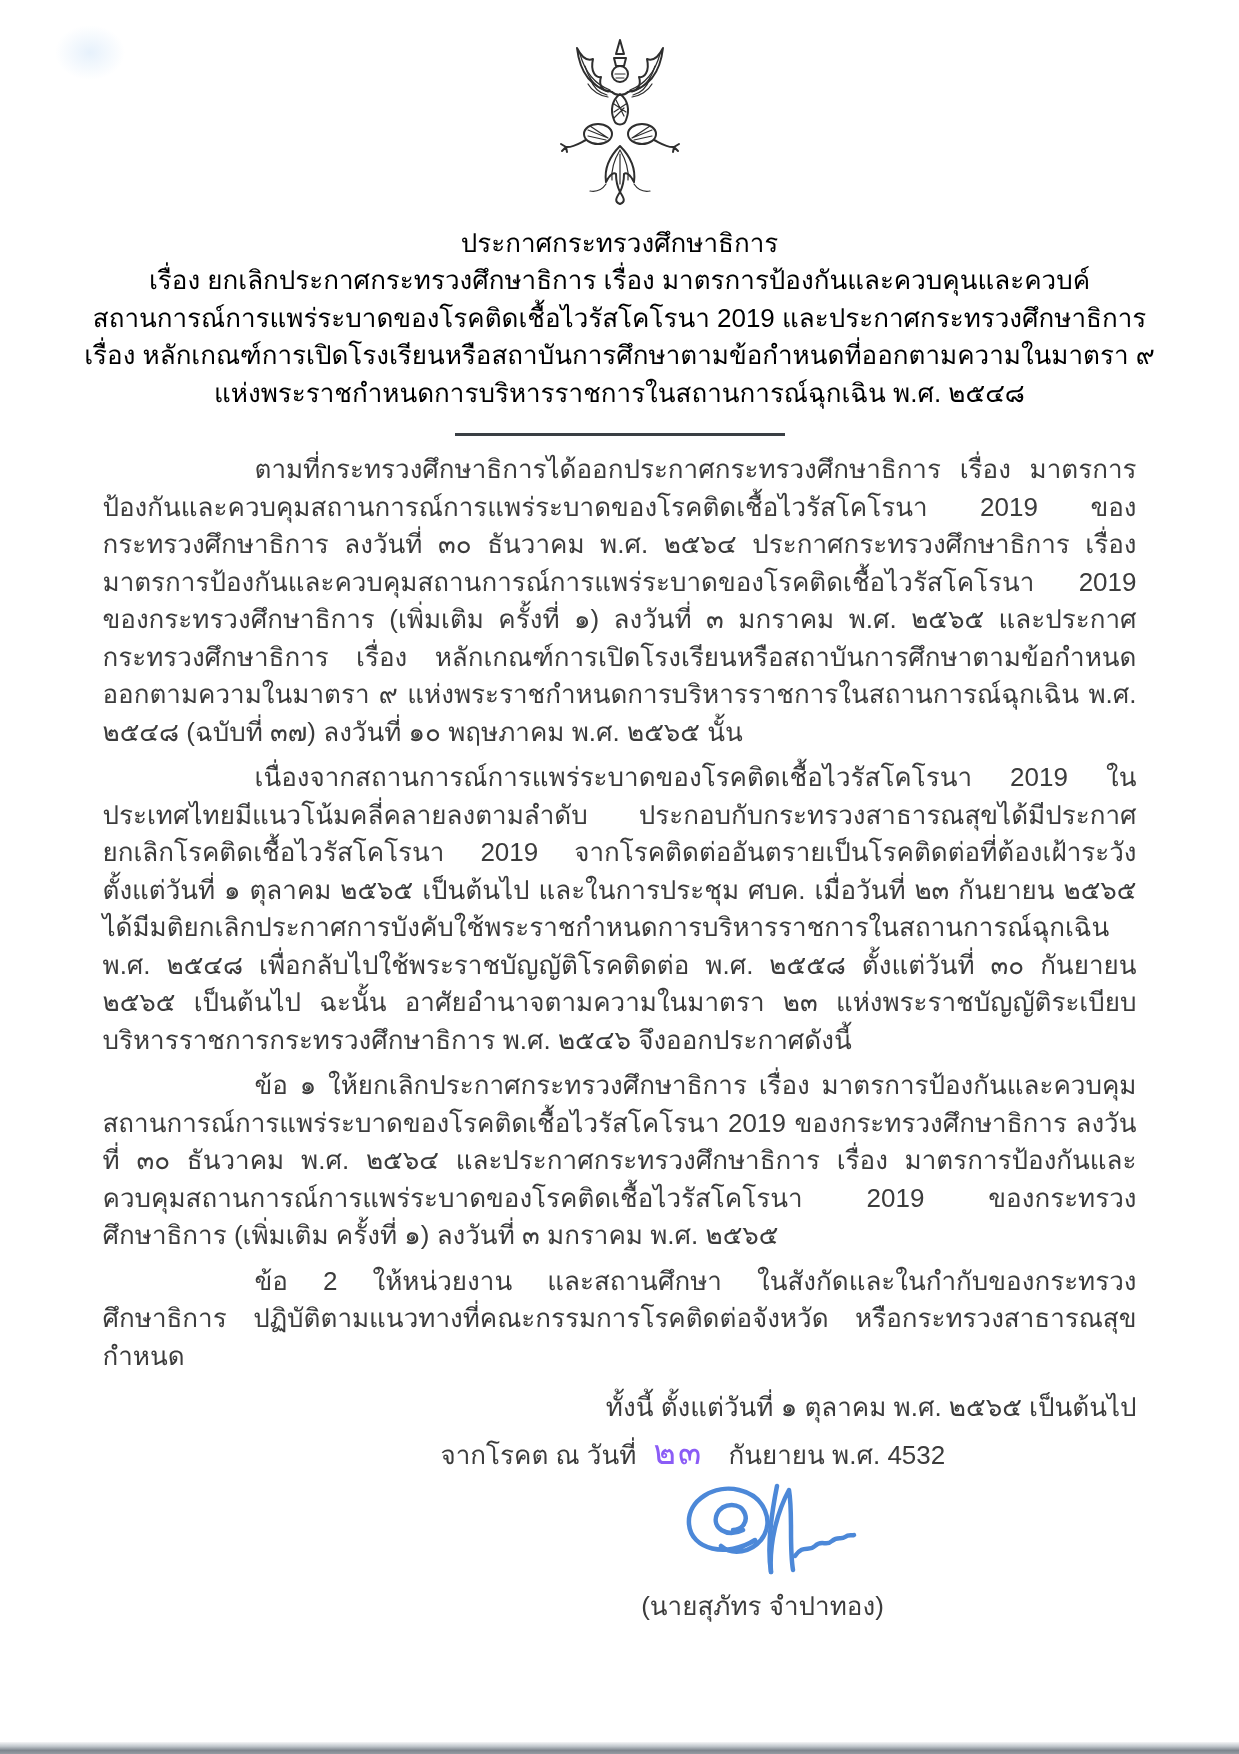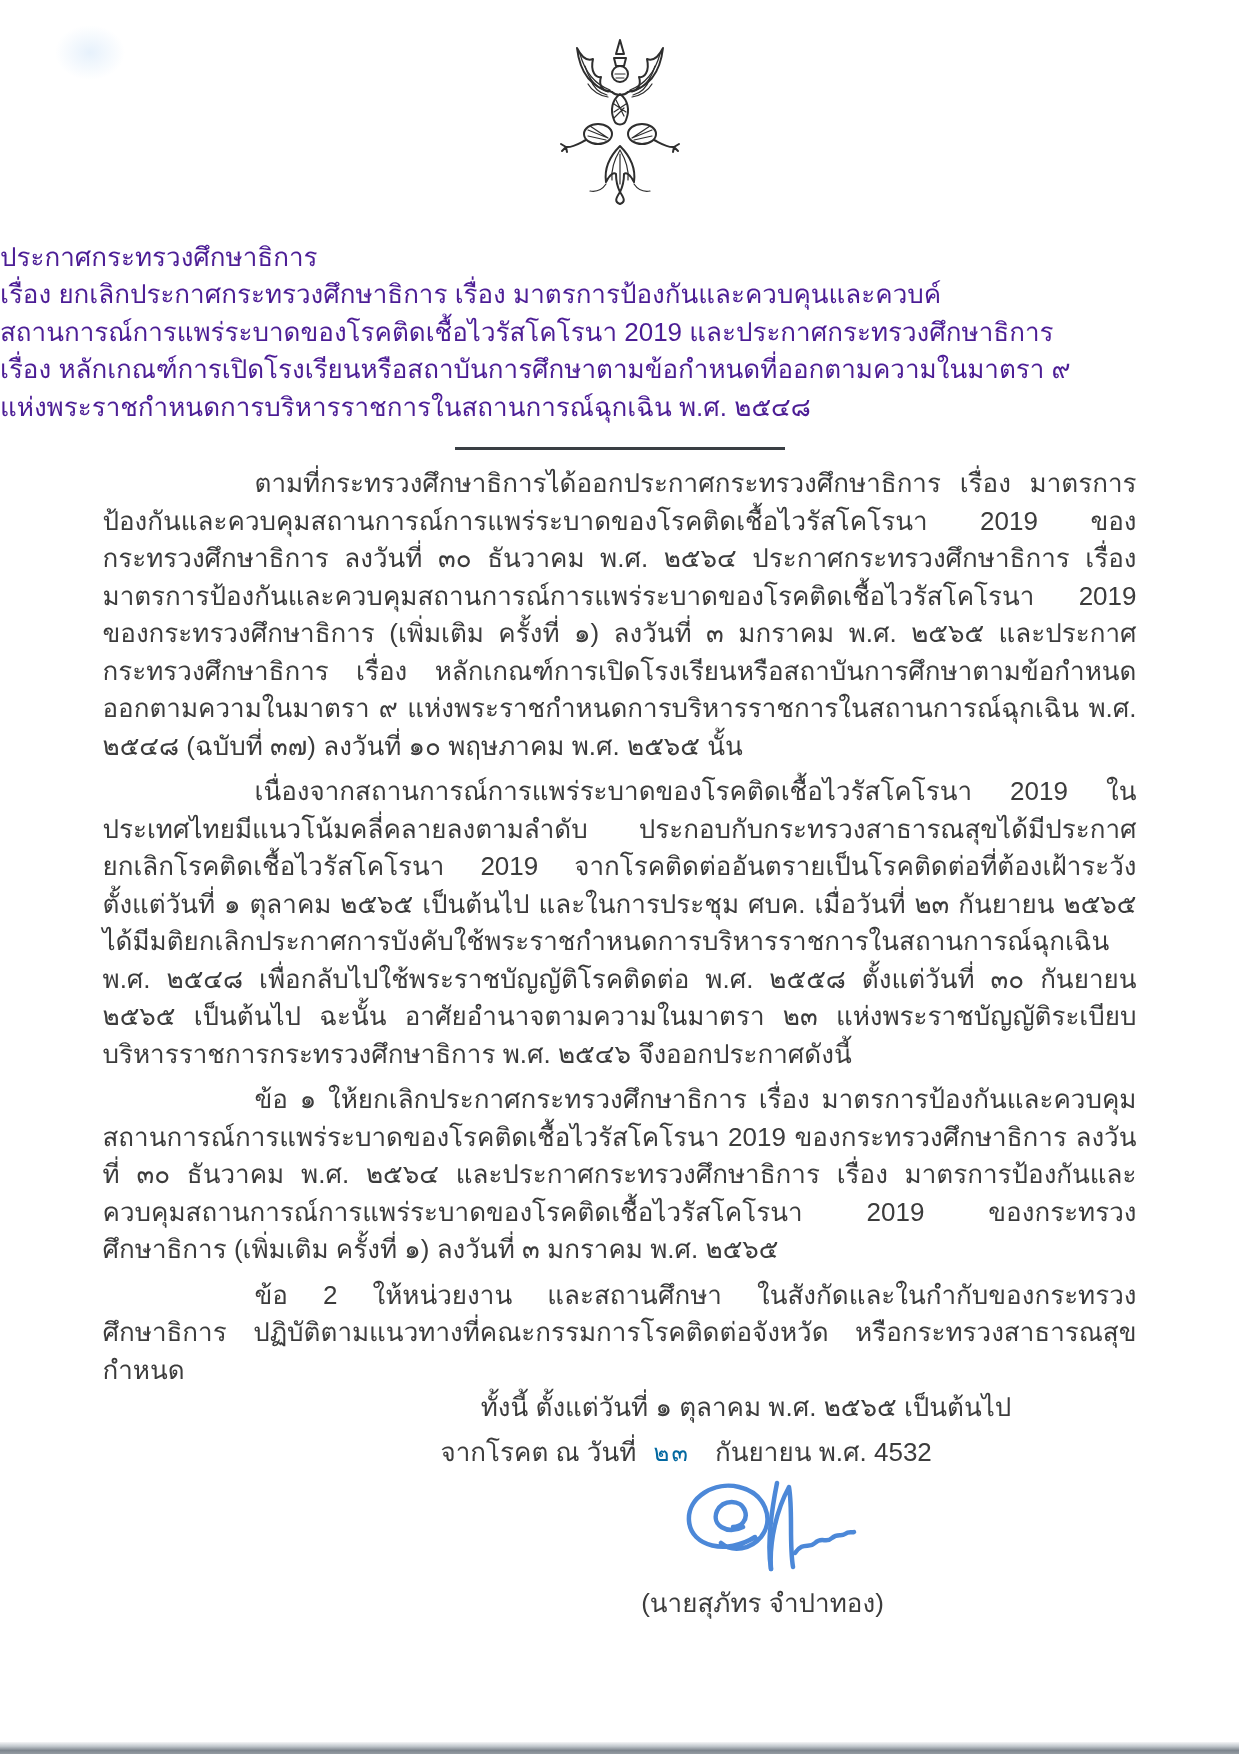--- a/index.html
+++ b/index.html
@@ -19,38 +19,38 @@
     position: absolute; left: 55px; top: 25px; width: 70px; height: 55px;
     background: radial-gradient(closest-side, rgba(185,215,245,0.35), rgba(185,215,245,0));
     border-radius: 50%;
   }
   .scan-bottom-edge {
     position: absolute; left: 0; bottom: 0; width: 100%; height: 12px;
     background: linear-gradient(to bottom, #f4f5f6 0%, #c3c9ce 35%, #7e868e 70%, #959ca3 100%);
   }
   .emblem-wrap { padding-top: 34px; text-align: center; }
   .emblem-wrap svg { display: inline-block; }
-  .header-block { margin-top: 22px; text-align: left; color: #4c1d95; }
+  .header-block { margin-top: 8px; text-align: center; color: #000000; }
   .header-line { height: 37.5px; }
   .divider {
     width: 330px; height: 0;
     border-top: 3px solid #3a3f44;
     margin: 21px auto 0 auto;
   }
   .content {
     margin: 15px auto 0 auto;
     width: 1034px;
     text-align: justify;
   }
   .para { text-indent: 152px; margin: 8px 0 0 0; }
-  .effective-line { padding-left: 253px; text-align: center; }
+  .effective-line { margin-top: 14px; padding-left: 253px; text-align: right; }
   .issued-line { margin-top: 7px; padding-left: 338px; text-align: left; }
   .issued-day {
-    color: #0369a1;
-    font-size: 24px;
+    color: #8b5cf6;
+    font-size: 34px;
     padding: 0 18px 0 10px;
     letter-spacing: 2px;
   }
   .signature-block {
     position: relative;
     margin: 4px 0 0 395px;
     width: 530px;
     text-align: center;
   }
   .signature-block svg { display: block; margin: 0 auto; }

